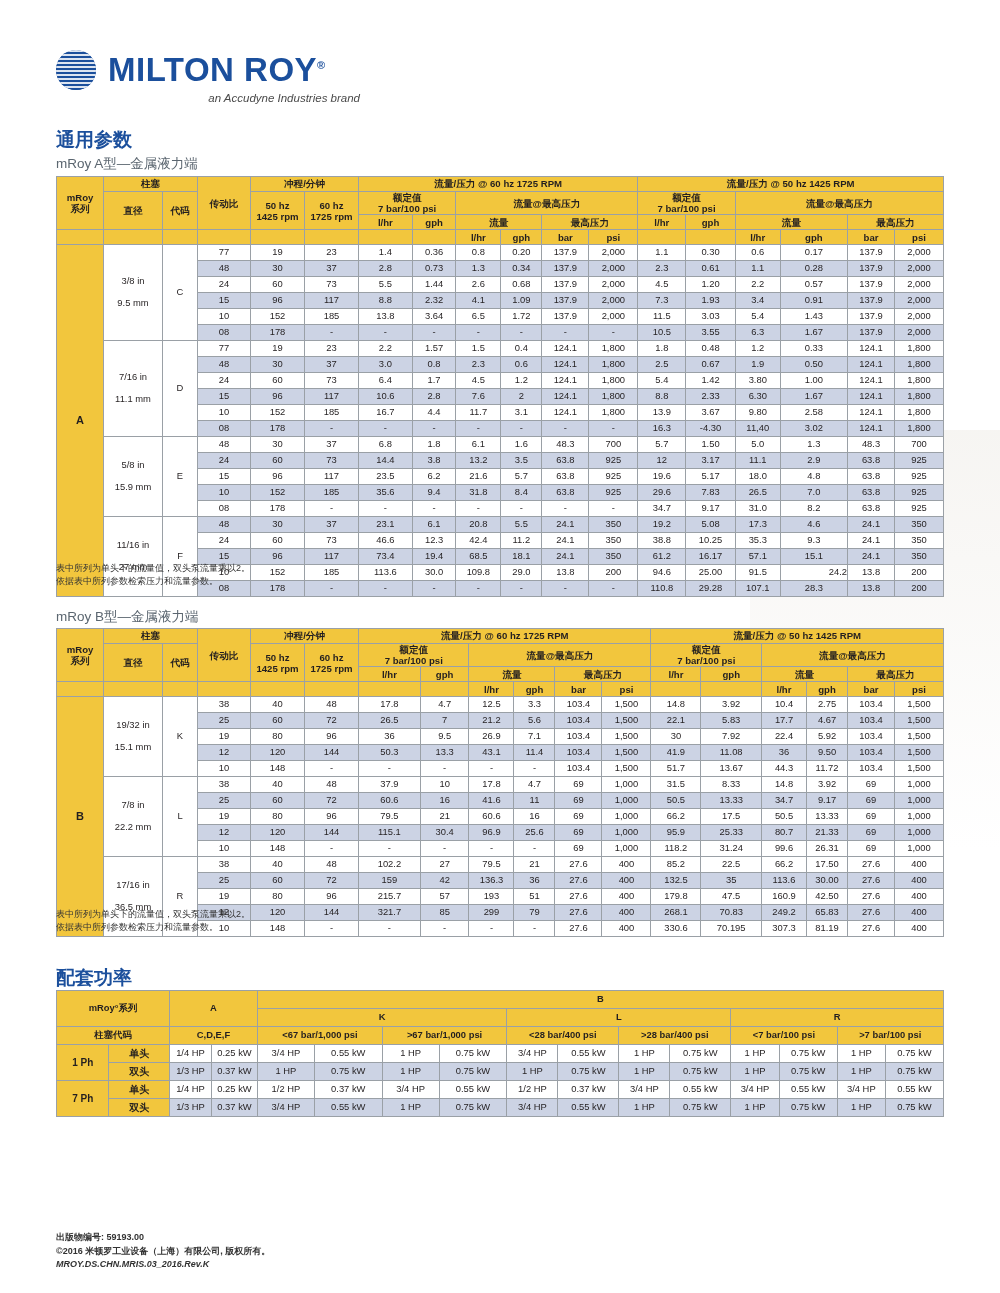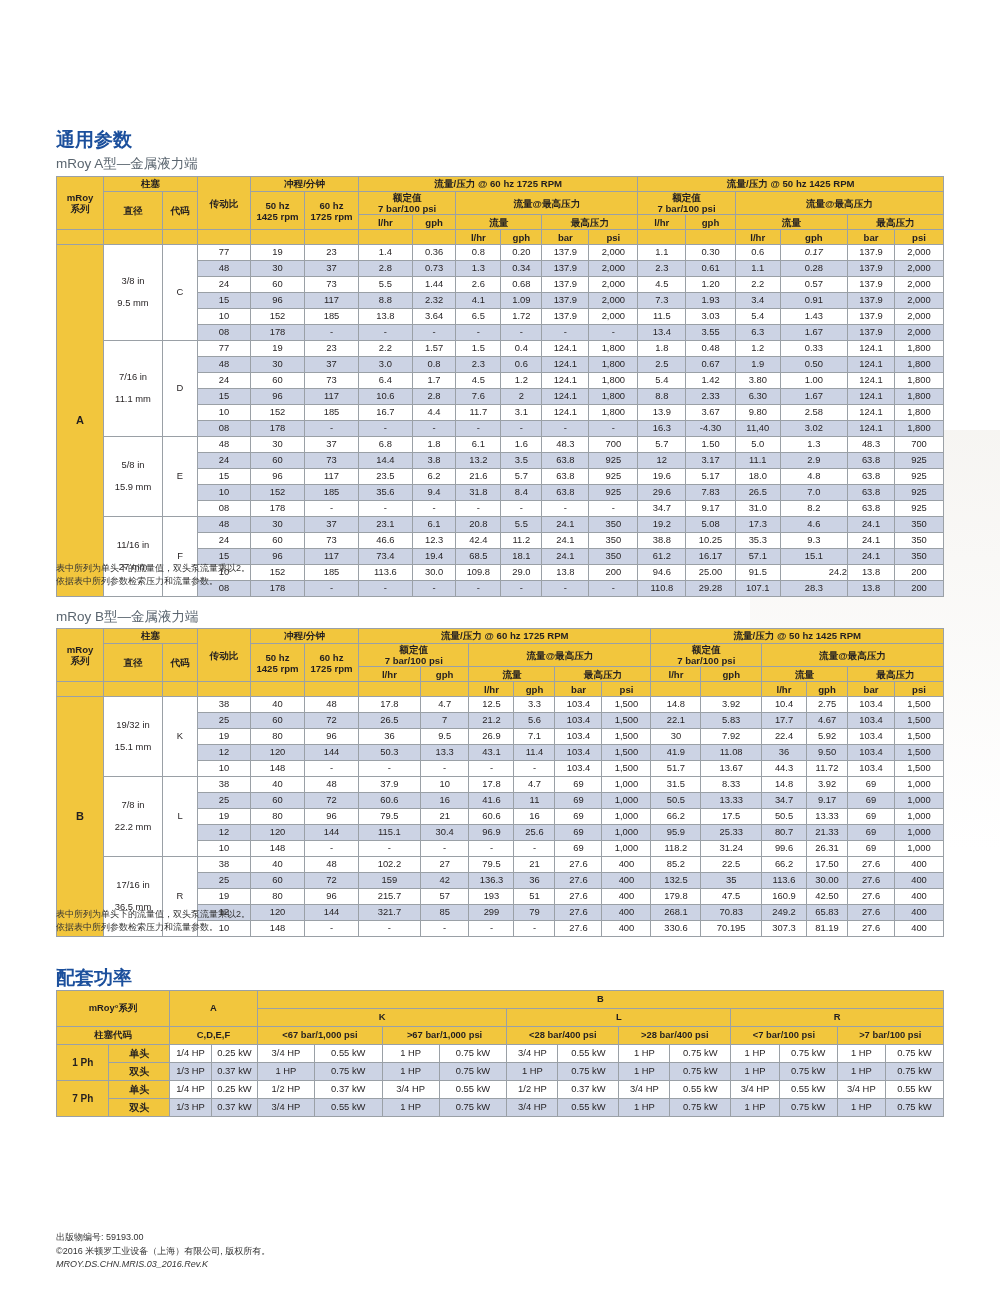--- a/index.html
+++ b/index.html
@@ -43,31 +43,38 @@
   thead td{background:#f2c63d;font-weight:bold;font-size:9.6px;}
   .hdr-yellow{background:#f2c63d;font-weight:bold;}
   .side-yellow{background:#f2c63d;font-weight:bold;font-size:11px;}
   .row-white{background:#ffffff;}
   .row-blue{background:#ccd3e4;}
   .cell-label{background:#ffffff;}
 
   .note{position:absolute;font-size:9px;color:#333;line-height:1.45;}
 
   
-  .footer{position:absolute;left:56px;font-size:9px;color:#333;line-height:1.5;}
+  .footer{position:absolute;left:56px;font-size:9px;color:#333;line-height:1.5;font-weight:bold;}
   .footer .ital{font-style:italic;}
 
   
   .bg-tint{position:absolute;right:0;top:430px;width:250px;height:420px;background:linear-gradient(180deg,rgba(230,226,218,.35),rgba(255,255,255,0));pointer-events:none;}
 </style>
 </head>
 <body>
 
 <div class="page">
 
+  <div class="header">
+    <div class="logo-wrap">
+      <div class="logo-mark"></div>
+      <div class="logo-text"><span>MILTON ROY</span><span class="logo-reg">®</span></div>
+    </div>
+    <div class="brandline">an Accudyne Industries brand</div>
+  </div>
 
   <div class="bg-tint"></div>
 
   <div class="sec-title" style="left:56px;top:127px;">通用参数</div>
   <div class="sub-title" style="left:56px;top:155px;">mRoy A型—金属液力端</div>
 
   <table id="tbl-a" style="left:56px;top:176px;width:888px;">
   <thead>
     <tr>
       <td rowspan="3" style="width: 46px; height: 14px;">mRoy<br>系列</td>
@@ -128,21 +135,21 @@
           <td style="height: 15px;">23</td>
           <td style="height: 15px;">1.4</td>
           <td style="height: 15px;">0.36</td>
           <td style="height: 15px;">0.8</td>
           <td style="height: 15px;">0.20</td>
           <td style="height: 15px;">137.9</td>
           <td style="height: 15px;">2,000</td>
           <td style="height: 15px;">1.1</td>
           <td style="height: 15px;">0.30</td>
           <td style="height: 15px;">0.6</td>
-          <td style="height: 15px; font-style: italic;">0.17</td>
+          <td style="height: 15px;">0.17</td>
           <td style="height: 15px;">137.9</td>
           <td style="height: 15px;">2,000</td>
         </tr>
         <tr class="row-blue">
           <td style="height: 15px;">48</td>
           <td style="height: 15px;">30</td>
           <td style="height: 15px;">37</td>
           <td style="height: 15px;">2.8</td>
           <td style="height: 15px;">0.73</td>
           <td style="height: 15px;">1.3</td>
@@ -210,21 +217,21 @@
         <tr class="row-blue">
           <td style="height: 15px;">08</td>
           <td style="height: 15px;">178</td>
           <td style="height: 15px;">-</td>
           <td style="height: 15px;">-</td>
           <td style="height: 15px;">-</td>
           <td style="height: 15px;">-</td>
           <td style="height: 15px;">-</td>
           <td style="height: 15px;">-</td>
           <td style="height: 15px;">-</td>
-          <td style="height: 15px;">13.4</td>
+          <td style="height: 15px;">10.5</td>
           <td style="height: 15px;">3.55</td>
           <td style="height: 15px;">6.3</td>
           <td style="height: 15px;">1.67</td>
           <td style="height: 15px;">137.9</td>
           <td style="height: 15px;">2,000</td>
         </tr>
         <tr class="row-white">
           <td class="cell-label" rowspan="6" style="height: 15px;">7/16 in<br><br>11.1 mm</td>
           <td class="cell-label" rowspan="6" style="height: 15px;">D</td>
           <td style="height: 15px;">77</td>

